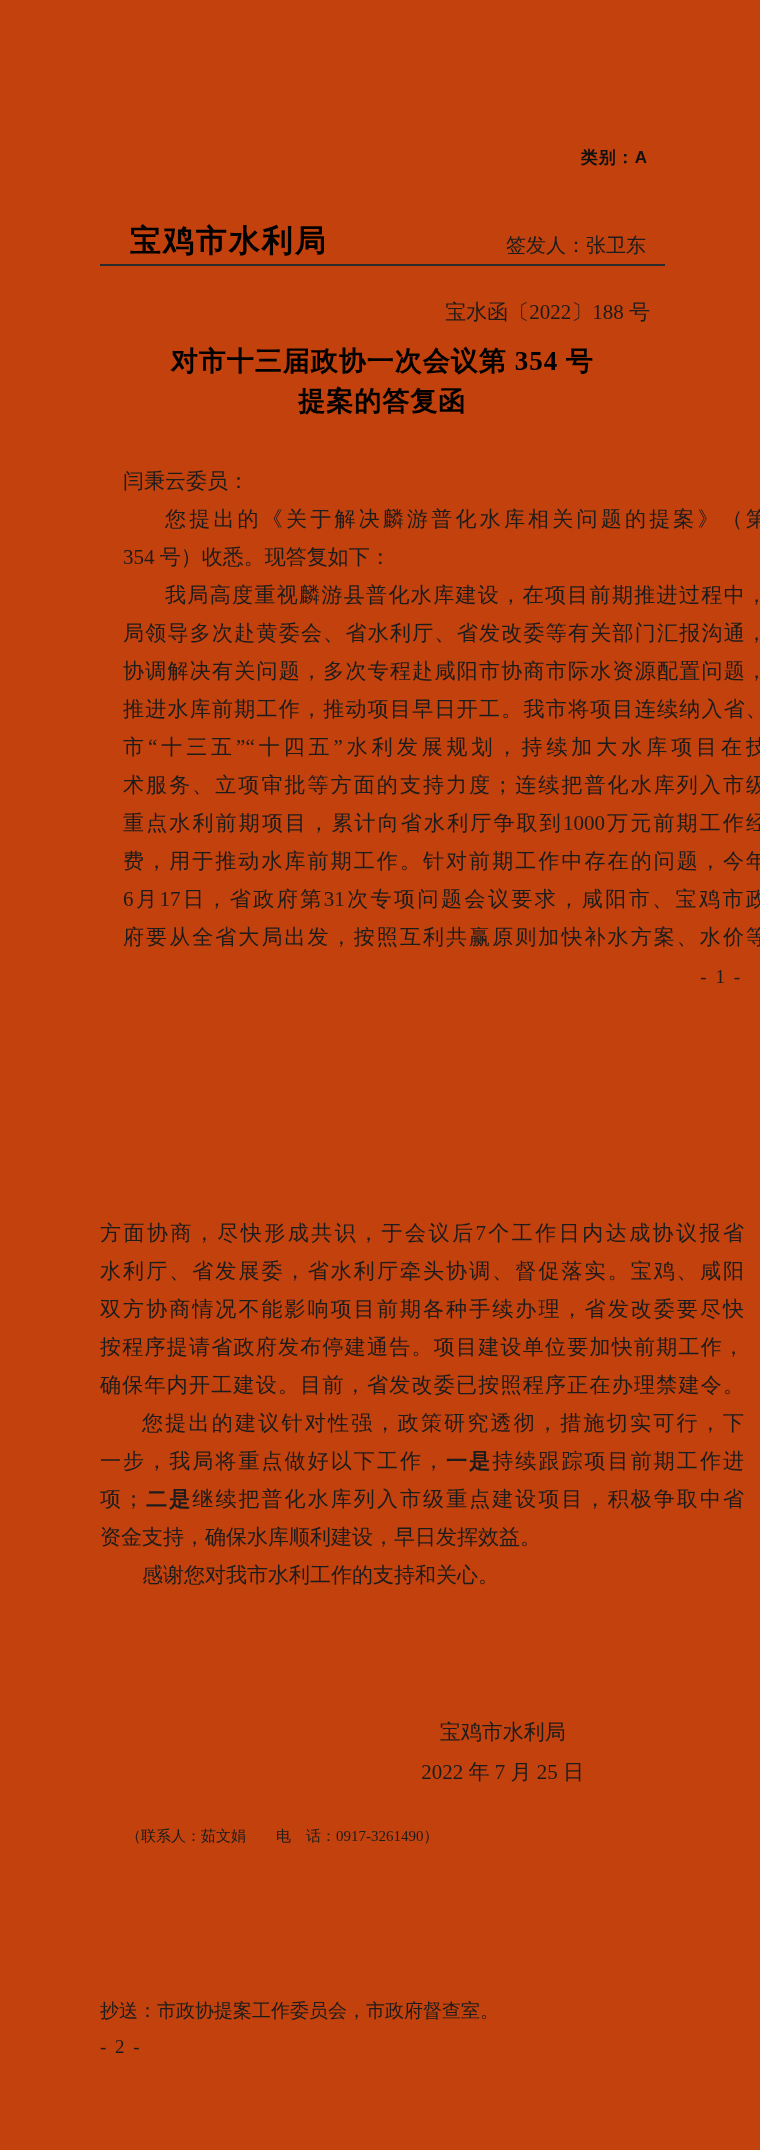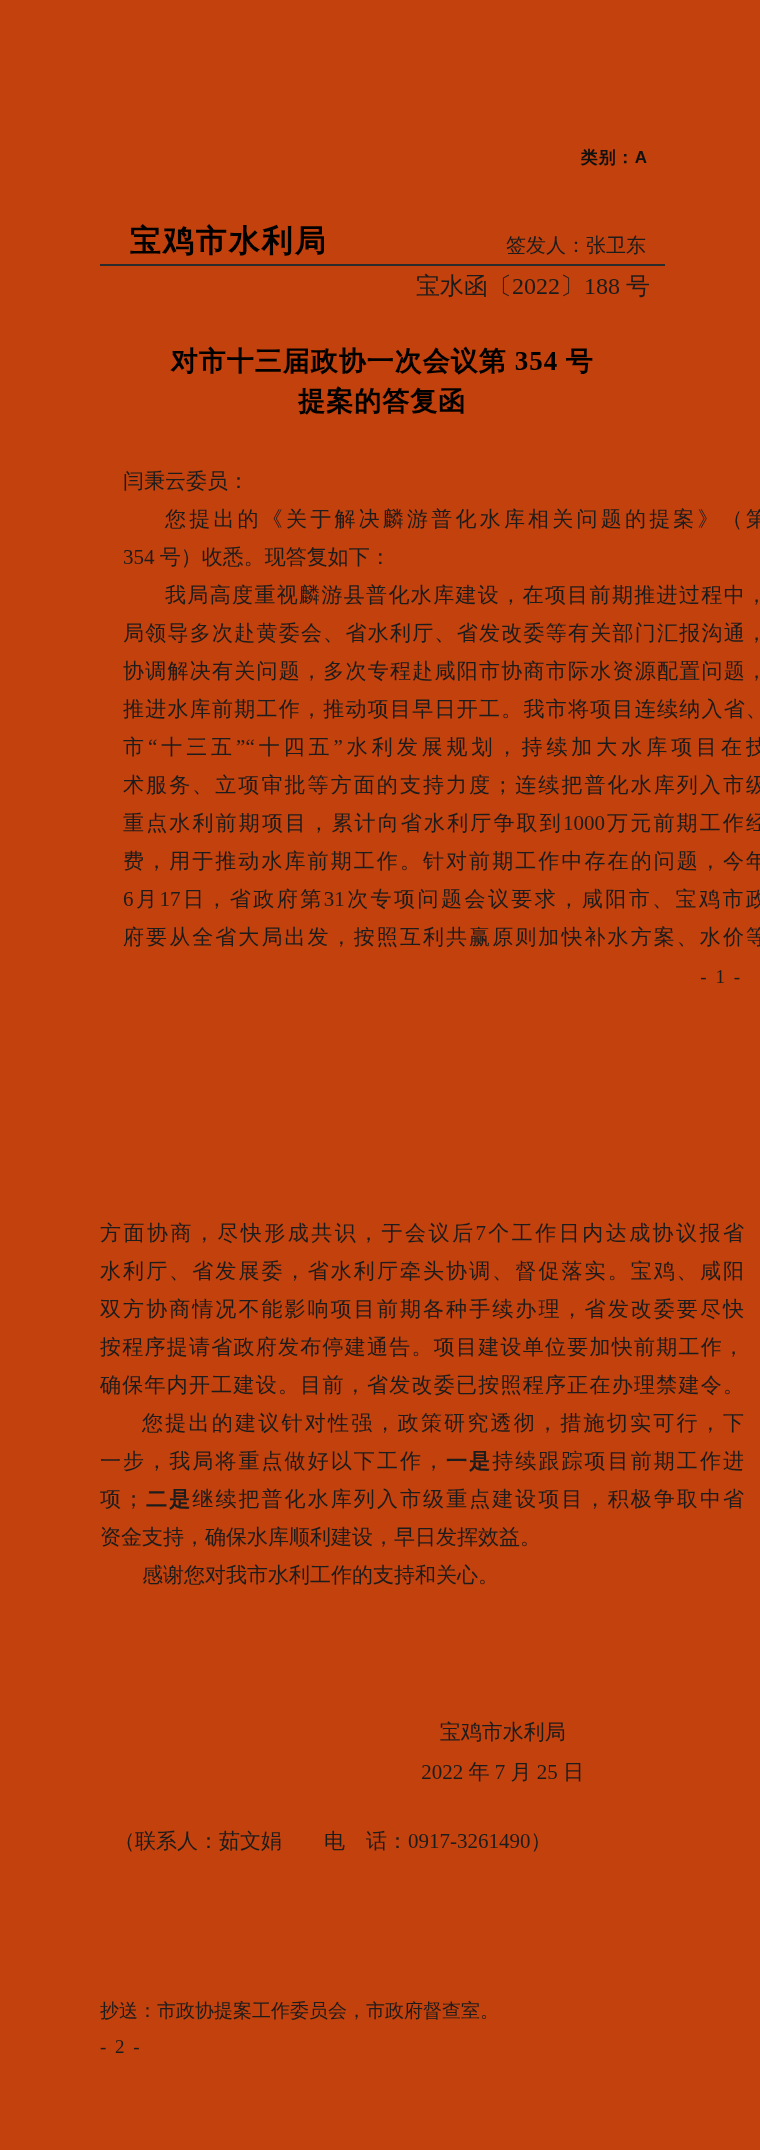--- a/index.html
+++ b/index.html
@@ -19,21 +19,21 @@
   }
   .agency {
     position: absolute; top: 220px; left: 130px;
     font-size: 31px; font-weight: bold; letter-spacing: 2px; color: #000;
   }
   .issuer { position: absolute; top: 232px; right: 114px; font-size: 20px; text-align: center; }
   .rule {
     position: absolute; top: 264px; left: 100px; width: 565px; height: 2px;
     background: #2b2b2b;
   }
-  .docnum { position: absolute; top: 270px; right: 110px; font-size: 24px; }
+  .docnum { position: absolute; top: 298px; right: 110px; font-size: 21px; }
   .title {
     position: absolute; top: 341px; left: 100px; width: 565px;
     text-align: center; font-size: 27px; font-weight: bold;
     line-height: 40px; color: #000; letter-spacing: 1px;
   }
   .body {
     position: absolute; left: 100px; width: 644px;
     font-size: 21px; line-height: 38px;
   }
   .p1 { top: 462px; margin-left: 23px; }
@@ -42,21 +42,21 @@
   .bline.end { text-align-last: left; }
   .bline.ind { text-indent: 42px; }
   .b { font-weight: bold; }
   .pagenum { position: absolute; font-size: 19px; letter-spacing: 2px; }
   .p1n { top: 966px; right: 18px; }
   .p2n { top: 2036px; left: 100px; }
   .sig {
     position: absolute; top: 1712px; right: 176px;
     text-align: center; font-size: 21px; line-height: 40px;
   }
-  .contact { position: absolute; top: 1827px; left: 114px; font-size: 21px; text-align: center; }
+  .contact { position: absolute; top: 1827px; left: 126px; font-size: 15px; text-align: center; }
   .cc { position: absolute; top: 1998px; left: 100px; font-size: 19px; }
 </style>
 </head>
 <body>
 
 <div class="page">
   <div class="category">类别：A</div>
 
   <div class="agency">宝鸡市水利局</div>
   <div class="issuer">签发人：张卫东</div>

